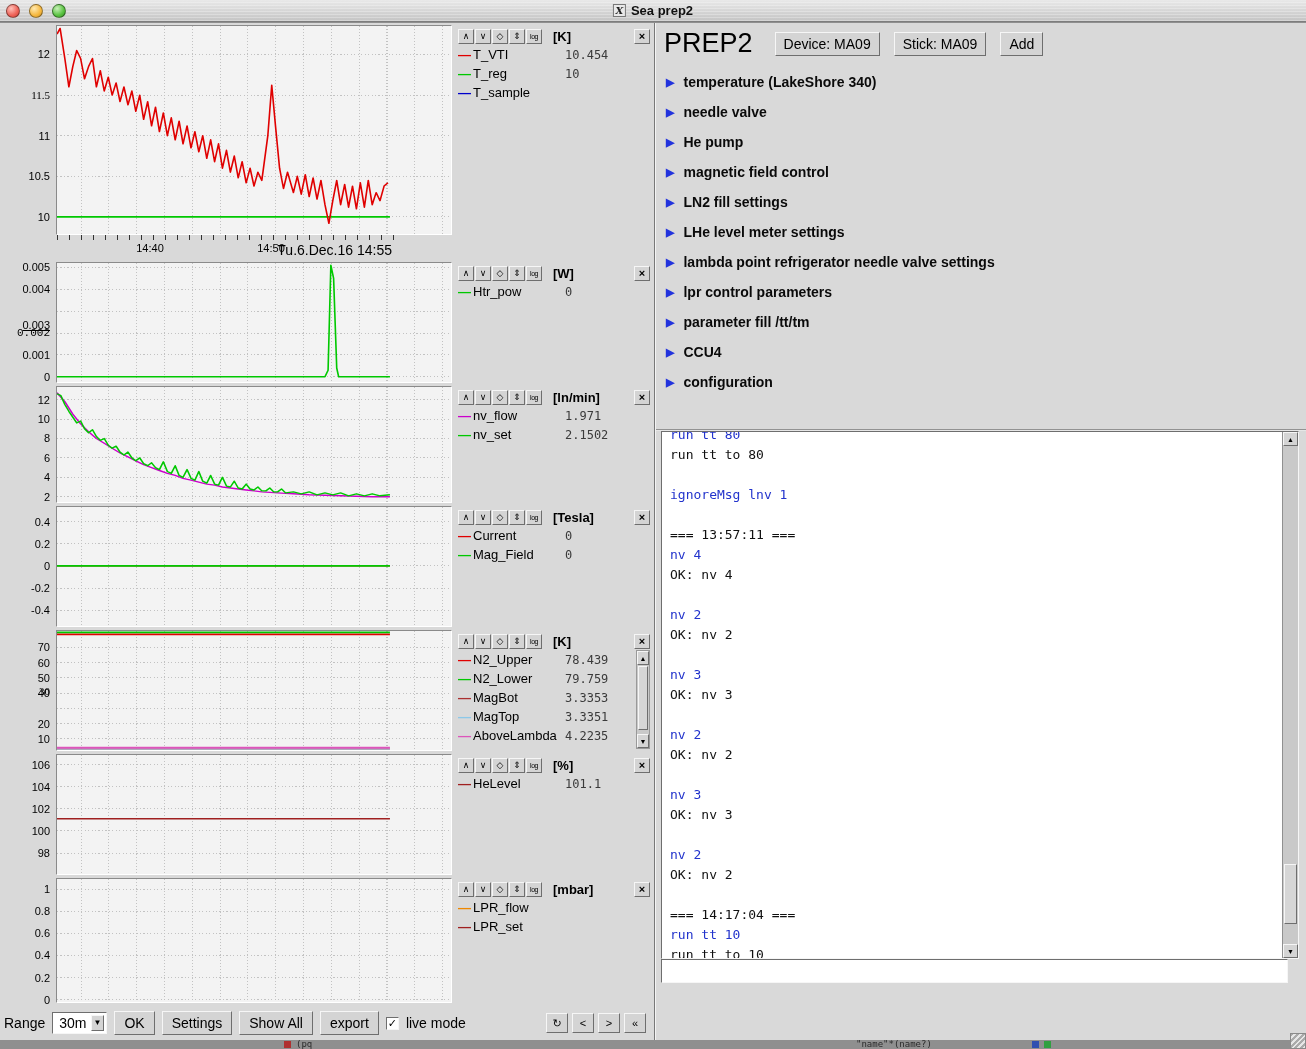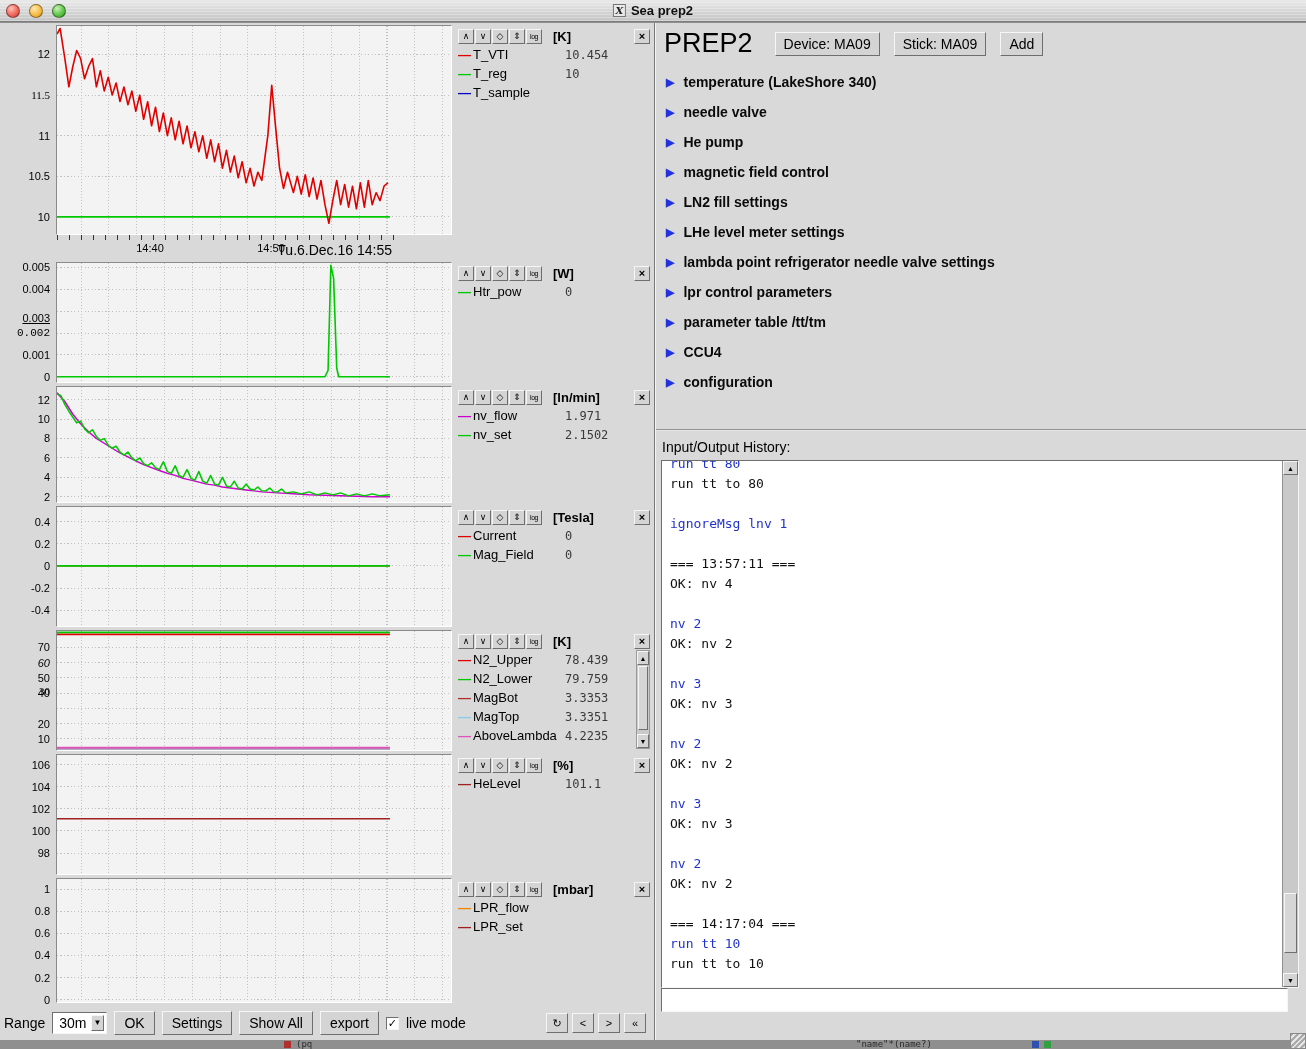--- a/index.html
+++ b/index.html
@@ -196,21 +196,21 @@
           </div>
       </div>
     </div>
 
     <div class="chart-panel" style="height:121px">
       <div class="plot-col">
         <div class="plot-row">
           <div class="yaxis">
               <div class="ytick" style="top: -0.625px;">0.005</div>
               <div class="ytick" style="top: 21.25px;">0.004</div>
-              <div class="ytick" style="top: 50px; text-decoration: underline;">0.003</div>
+              <div class="ytick" style="top: 57px; text-decoration: underline;">0.003</div>
               <div class="ytick" style="top: 65px; font-family: Liberation Mono, monospace;">0.002</div>
               <div class="ytick" style="top: 86.875px;">0.001</div>
               <div class="ytick" style="top: 108.75px;">0</div>
             </div>
           <div class="plot">
               <svg preserveAspectRatio="none" viewBox="0 0 342 119">
                 <line x1="20.9" y1="0" x2="20.9" y2="119" stroke="#c2c2c2" stroke-dasharray="1,2" shape-rendering="crispEdges"></line>
                 <line x1="45.0" y1="0" x2="45.0" y2="119" stroke="#c2c2c2" stroke-dasharray="1,2" shape-rendering="crispEdges"></line>
                 <line x1="69.2" y1="0" x2="69.2" y2="119" stroke="#c2c2c2" stroke-dasharray="1,2" shape-rendering="crispEdges"></line>
                 <line x1="93.3" y1="0" x2="93.3" y2="119" stroke="#c2c2c2" stroke-dasharray="1,2" shape-rendering="crispEdges"></line>
@@ -385,21 +385,21 @@
             </div>
           </div>
       </div>
     </div>
 
     <div class="chart-panel" style="height:121px">
       <div class="plot-col">
         <div class="plot-row">
           <div class="yaxis">
               <div class="ytick" style="top: 11.3244px;">70</div>
-              <div class="ytick" style="top: 26.5808px; font-style: italic;">60</div>
+              <div class="ytick" style="top: 26.5808px;">60</div>
               <div class="ytick" style="top: 41.8372px;">50</div>
               <div class="ytick" style="top: 57.0936px;">40</div>
               <div class="ytick" style="top: 55px; font-family: Liberation Serif, serif;">30</div>
               <div class="ytick" style="top: 87.6064px;">20</div>
               <div class="ytick" style="top: 102.863px;">10</div>
             </div>
           <div class="plot">
               <svg preserveAspectRatio="none" viewBox="0 0 342 119">
                 <line x1="20.9" y1="0" x2="20.9" y2="119" stroke="#c2c2c2" stroke-dasharray="1,2" shape-rendering="crispEdges"></line>
                 <line x1="45.0" y1="0" x2="45.0" y2="119" stroke="#c2c2c2" stroke-dasharray="1,2" shape-rendering="crispEdges"></line>
@@ -661,42 +661,42 @@
         <div class="tree-item">
           <span class="tri">▶</span>
           <span>lambda point refrigerator needle valve settings</span>
         </div>
         <div class="tree-item">
           <span class="tri">▶</span>
           <span>lpr control parameters</span>
         </div>
         <div class="tree-item">
           <span class="tri">▶</span>
-          <span>parameter table /tt/tm</span>
+          <span>parameter fill /tt/tm</span>
         </div>
         <div class="tree-item">
           <span class="tri">▶</span>
           <span>CCU4</span>
         </div>
         <div class="tree-item">
           <span class="tri">▶</span>
           <span>configuration</span>
         </div>
       </div>
 
     <div class="io-section">
-      <div class="hist-label">Input/Output History:</div>
       <div class="hist-box">
         <div class="hist-content">
             <div class="hline b">run tt 80</div>
             <div class="hline k">run tt to 80</div>
             <div class="hline k">&nbsp;</div>
             <div class="hline b">ignoreMsg lnv 1</div>
             <div class="hline k">&nbsp;</div>
             <div class="hline k">=== 13:57:11 ===</div>
+            <div class="hline b">nv 4</div>
             <div class="hline k">OK: nv 4</div>
             <div class="hline k">&nbsp;</div>
             <div class="hline b">nv 2</div>
             <div class="hline k">OK: nv 2</div>
             <div class="hline k">&nbsp;</div>
             <div class="hline b">nv 3</div>
             <div class="hline k">OK: nv 3</div>
             <div class="hline k">&nbsp;</div>
             <div class="hline b">nv 2</div>
             <div class="hline k">OK: nv 2</div>

